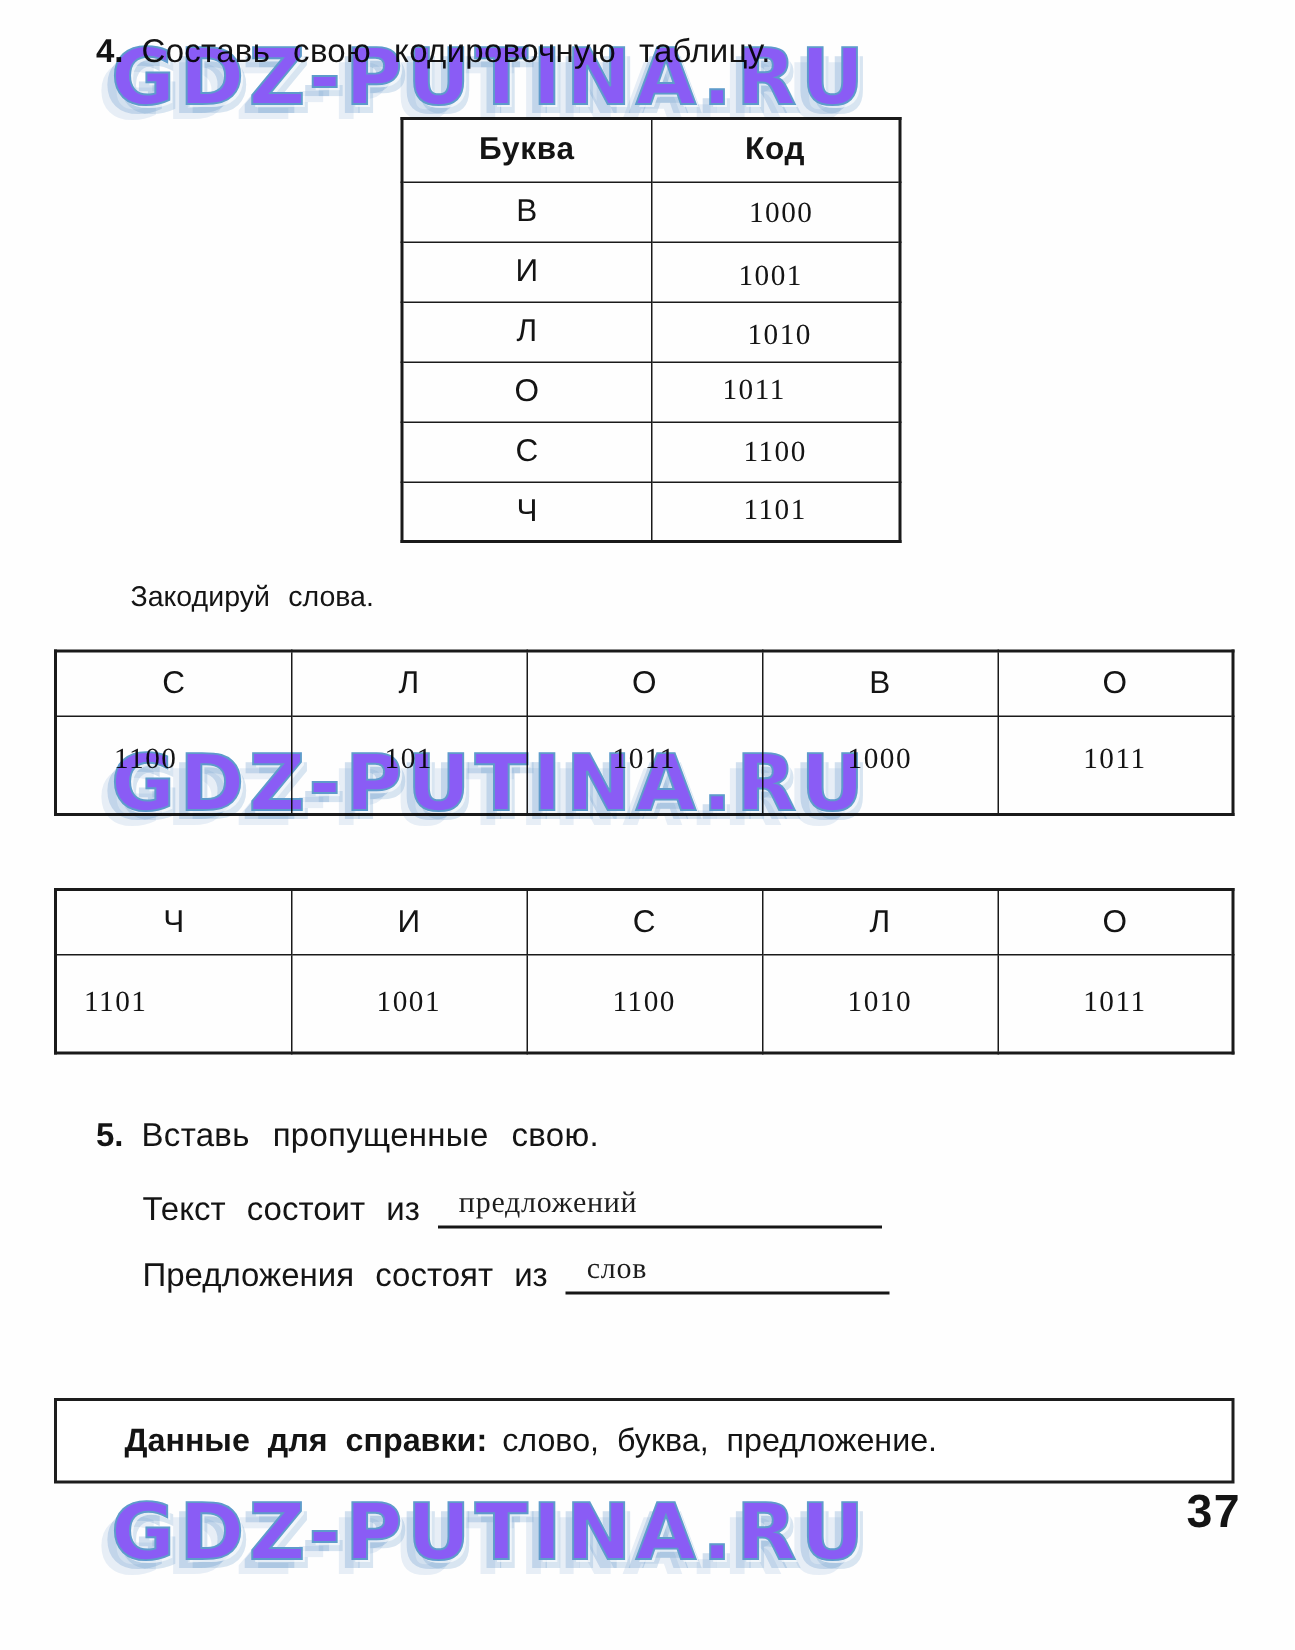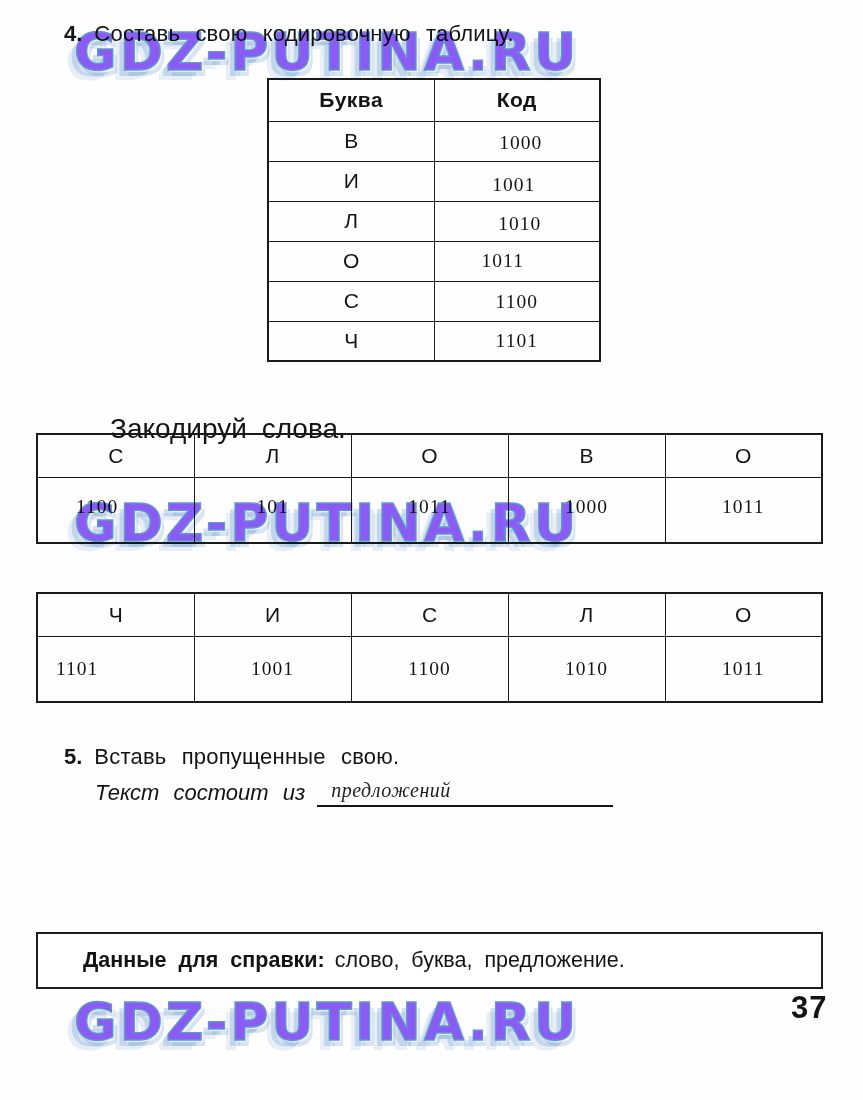--- a/index.html
+++ b/index.html
@@ -46,25 +46,24 @@
     gap: 12px;
     font-size: 22px;
     z-index: 2;
   }
   .task-heading .num { font-weight: bold; }
   .task-heading .txt { word-spacing: 9px; letter-spacing: 0.2px; }
   .h-task4 { left: 64px; top: 21px; }
   .h-task5 { left: 64px; top: 744px; }
   .subtitle {
     position: absolute;
-    left: 110px; top: 388px;
-    font-size: 28px;
+    left: 87px; top: 388px;
+    font-size: 19px;
     word-spacing: 7px;
     z-index: 2;
-    margin-top: 25px;
   }
 
   
   table { border-collapse: collapse; z-index: 2; position: absolute; table-layout: fixed; background: transparent; }
   th, td { border: 1.6px solid #1a1a1a; text-align: center; }
   table { border: 2.5px solid #1a1a1a; padding-left: 48px; }
 
   
   .coding-table { left: 267px; top: 78px; width: 334px; }
   .coding-table th { height: 42px; font-size: 21px; font-weight: bold; letter-spacing: 0.5px; }
@@ -82,34 +81,34 @@
   .word-table-0 { top: 433px; }
   .word-table-1 { top: 592px; }
   .word-table th { height: 43px; font-size: 21px; font-weight: normal; }
   .word-table td { height: 66px; font-family: "Liberation Serif", serif; font-size: 19.5px; letter-spacing: 1px; }
   .word-table-0 td:nth-child(1) { text-align: left; padding-left: 38px; }
   .word-table-0 td { vertical-align: top; padding-top: 18px; }
   .word-table-1 td:nth-child(1) { text-align: left; padding-left: 18px; }
 
   
   .fill-lines { position: absolute; left: 95px; top: 779px; z-index: 2; }
-  .fill-row { display: flex; align-items: center; margin-bottom: 16px; font-style: italic; }
+  .fill-row { display: flex; align-items: flex-end; margin-bottom: 16px; }
   .fill-row .lbl { font-size: 22px; word-spacing: 8px; margin-right: 12px; white-space: nowrap; }
   .blank {
     display: inline-block;
     border-bottom: 2px solid #161616;
     padding: 0 0 3px 14px;
   }
   .blank .answer {
     font-family: "Liberation Serif", serif;
     font-size: 20px;
     letter-spacing: 0.5px;
     color: #1d1d1d;
   }
-  .blank-0 { width: 296px; }
+  .blank-0 { width: 296px; margin-top: 12px; }
   .blank-1 { width: 216px; }
   .blank-2 { width: 300px; }
 
   
   .ref-box {
     position: absolute;
     left: 36px; top: 932px;
     width: 787px; height: 57px;
     border: 2.5px solid #1d1d1d;
     display: flex;
@@ -223,20 +222,24 @@
     <span class="num">5.</span>
     <span class="txt">Вставь пропущенные свою.</span>
   </div>
 
   <div class="fill-lines">
     <div class="fill-row">
       <span class="lbl">Текст состоит из</span>
       <span class="blank blank-0"><span class="answer">предложений</span></span>
     </div>
     <div class="fill-row">
+      <span class="lbl">Предложения состоят из</span>
+      <span class="blank blank-1"><span class="answer">слов</span></span>
+    </div>
+    <div class="fill-row">
     </div>
   </div>
 
   <div class="ref-box">
     <span class="ref-label">Данные для справки:</span>
     <span class="ref-items">слово, буква, предложение.</span>
   </div>
 
   <div class="page-number">37</div>
 

